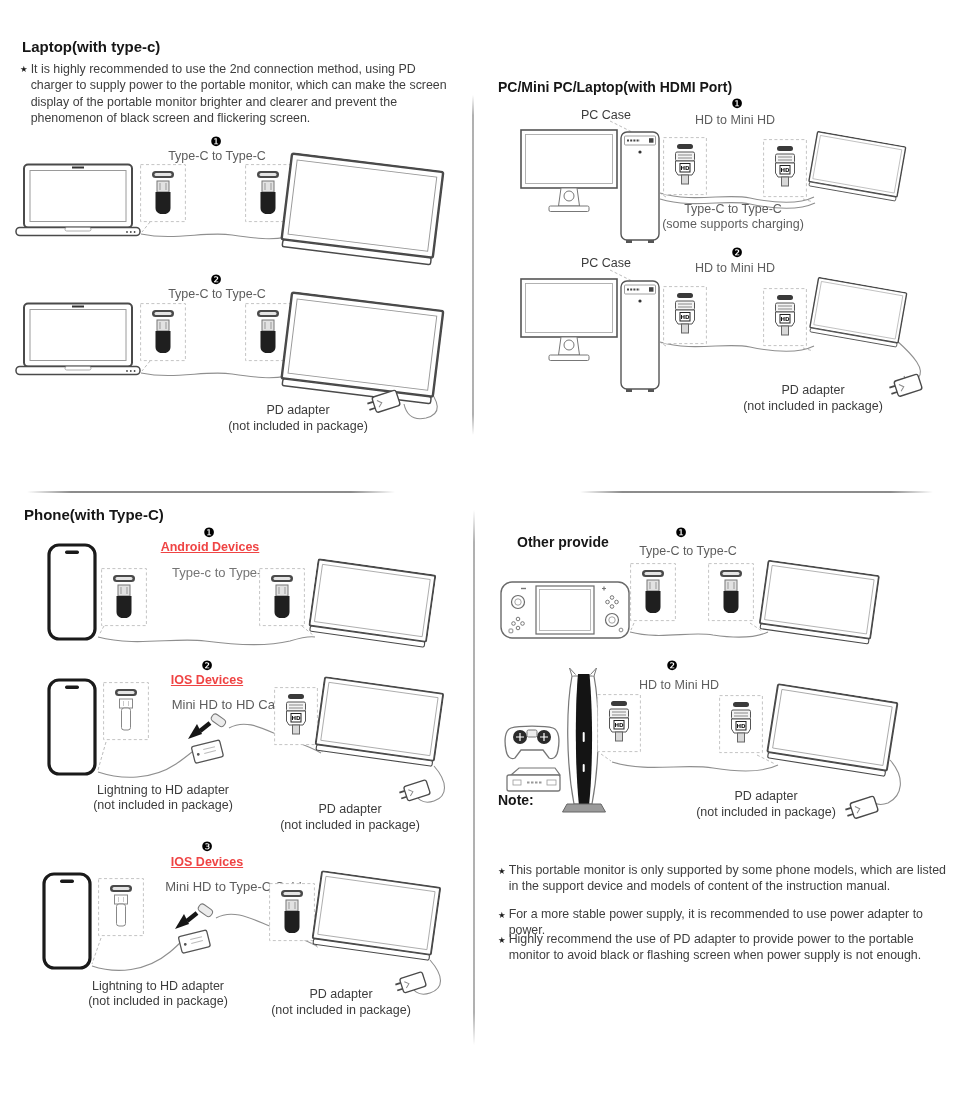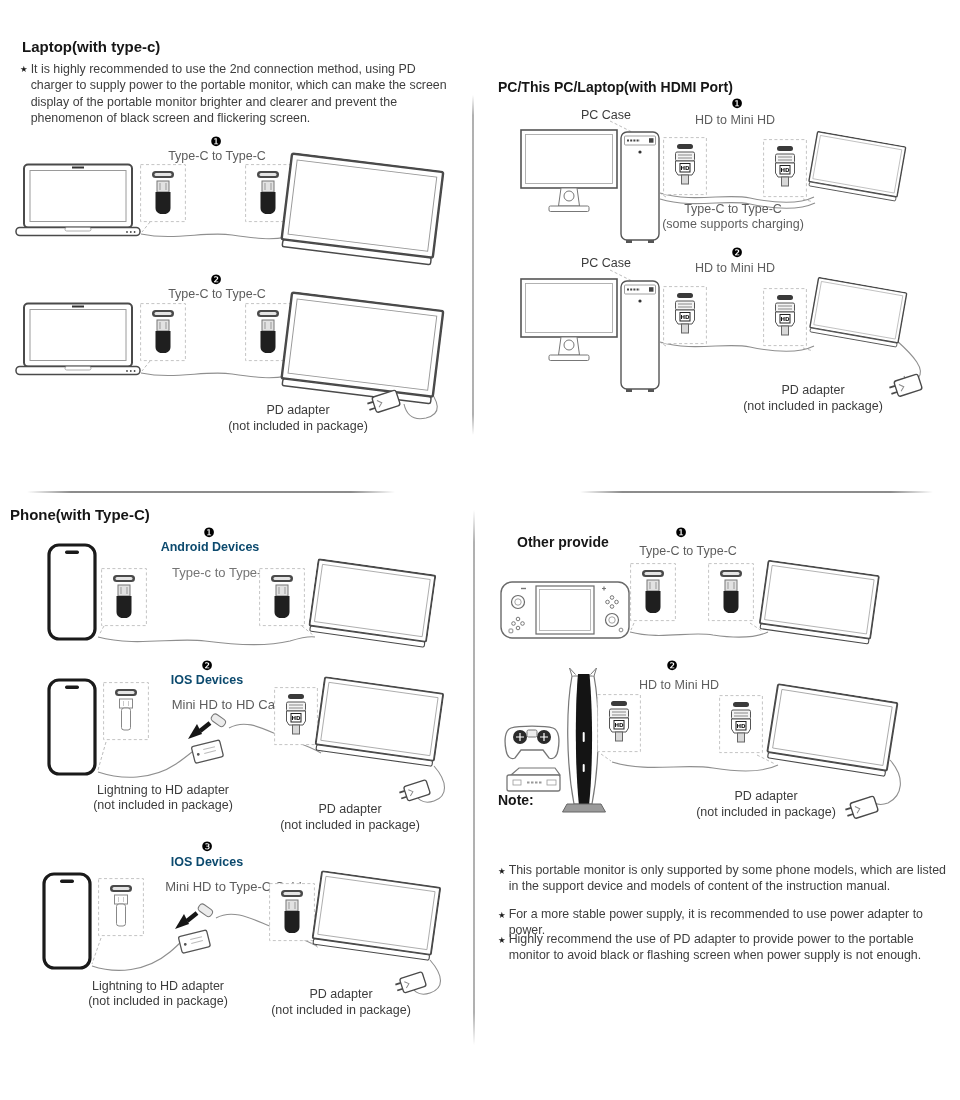--- a/index.html
+++ b/index.html
@@ -2,21 +2,21 @@
 <html><head>
 <meta charset="utf-8">
 <style>
   * { margin:0; padding:0; box-sizing:border-box; }
   html,body { background:#fff; }
   .page { position:relative; width:960px; height:1100px; background:#fff;
           font-family:"Liberation Sans",sans-serif; overflow:hidden; }
   .sec-title { position:absolute; font-weight:700; font-size:15px; color:#161616; white-space:nowrap; }
   .sec-title.sm { font-size:14px; }
   .lbl { position:absolute; transform:translateX(-50%); font-size:12.5px; color:#5d5d5d; white-space:nowrap; }
-  .lbl-bold { position:absolute; transform:translateX(-50%); font-size:12.5px; font-weight:700; color:#0c4a6e; white-space:nowrap; }
+  .lbl-bold { position:absolute; transform:translateX(-50%); font-size:12.5px; font-weight:700; color:#ef4444; white-space:nowrap;text-decoration:underline; }
   .badge { position:absolute; transform:translateX(-50%); font-size:13px; color:#000; line-height:1; }
   .para { position:absolute; display:flex; gap:3px; font-size:12.4px; color:#3e3e3e; line-height:16.4px; text-align:left; }
   .para .star { font-size:8.5px; line-height:16px; color:#1a1a1a; flex:0 0 auto; }
   .note-b { line-height:15.6px; }
   .hr { position:absolute; height:2px; border-radius:1px;
         background:linear-gradient(90deg, rgba(120,120,120,0), rgba(120,120,120,.85) 12%, rgba(120,120,120,.85) 88%, rgba(120,120,120,0)); }
   .vr { position:absolute; width:2px;
         background:linear-gradient(180deg, rgba(150,150,150,0), rgba(150,150,150,.75) 6%, rgba(150,150,150,.75) 94%, rgba(150,150,150,0)); }
   svg.diag { position:absolute; overflow:visible; }
   .defs { position:absolute; width:0; height:0; }
@@ -193,21 +193,21 @@
     <use href="#sym-typec" x="130" y="31" width="46" height="60"></use>
     <use href="#sym-typec" x="235" y="31" width="46" height="60"></use>
     <g transform="rotate(7 352 76)">
       <use href="#sym-pmonitor" x="274" y="28" width="156" height="97"></use>
     </g>
     <use href="#sym-pdplug" x="354" y="114" width="40" height="34"></use>
   </svg>
   <div class="lbl" style="left:298px;top:403px;color:#3c3c3c">PD adapter</div>
   <div class="lbl" style="left:298px;top:419px;color:#3c3c3c">(not included in package)</div>
 
-  <h2 class="sec-title sm" style="left:498px;top:79px">PC/This PC/Laptop(with HDMI Port)</h2>
+  <h2 class="sec-title sm" style="left:498px;top:79px">PC/Mini PC/Laptop(with HDMI Port)</h2>
 
   <div class="lbl" style="left:606px;top:108px;color:#3c3c3c">PC Case</div>
   <div class="badge" style="left:737px;top:97px">❶</div>
   <div class="lbl" style="left:735px;top:113px">HD to Mini HD</div>
   <svg class="diag" style="left:498px;top:95px" width="452" height="152">
     <path d="M162 98 C 195 108, 228 98, 252 103 S 300 110, 316 102" fill="none" stroke="#8f8f8f" stroke-width="1.1"></path>
     <path d="M162 104 C 195 114, 228 104, 252 109 S 300 116, 317 108" fill="none" stroke="#8f8f8f" stroke-width="1.1"></path>
     <line x1="112" y1="26" x2="136" y2="38" stroke="#bdbdbd" stroke-width="1" stroke-dasharray="3 2.2"></line>
     <line x1="168" y1="102" x2="163" y2="99" stroke="#bdbdbd" stroke-width="1" stroke-dasharray="3 2.2"></line>
     <line x1="305" y1="104" x2="315" y2="107" stroke="#bdbdbd" stroke-width="1" stroke-dasharray="3 2.2"></line>
@@ -241,21 +241,21 @@
     <use href="#sym-pdplug" x="388" y="122" width="40" height="34"></use>
   </svg>
   <div class="lbl" style="left:813px;top:383px;color:#3c3c3c">PD adapter</div>
   <div class="lbl" style="left:813px;top:399px;color:#3c3c3c">(not included in package)</div>
 
   <div class="hr" style="left:27px;top:491px;width:368px"></div>
   <div class="hr" style="left:580px;top:491px;width:353px"></div>
   <div class="vr" style="left:472px;top:95px;height:340px"></div>
   <div class="vr" style="left:473px;top:510px;height:535px"></div>
 
-  <h2 class="sec-title" style="left:10px;top:506px">Phone(with Type-C)</h2>
+  <h2 class="sec-title" style="left:24px;top:506px">Phone(with Type-C)</h2>
 
   <div class="badge" style="left:209px;top:526px">❶</div>
   <div class="lbl-bold" style="left:210px;top:540px">Android Devices</div>
   <div class="lbl" style="left:220px;top:565px;font-size:13px;color:#757575">Type-c to Type-c</div>
   <svg class="diag" style="left:10px;top:525px" width="450" height="138">
     <path d="M88 112 C 125 122, 165 112, 195 116 C 225 120, 255 122, 280 116 C 290 113, 298 111, 305 112" fill="none" stroke="#8f8f8f" stroke-width="1.1"></path>
     <line x1="94" y1="101" x2="89" y2="110" stroke="#bdbdbd" stroke-width="1" stroke-dasharray="3 2.2"></line>
     <line x1="292" y1="101" x2="303" y2="110" stroke="#bdbdbd" stroke-width="1" stroke-dasharray="3 2.2"></line>
     <use href="#sym-phone" x="37" y="18" width="50" height="98"></use>
     <use href="#sym-typec" x="91" y="43" width="46" height="60"></use>

